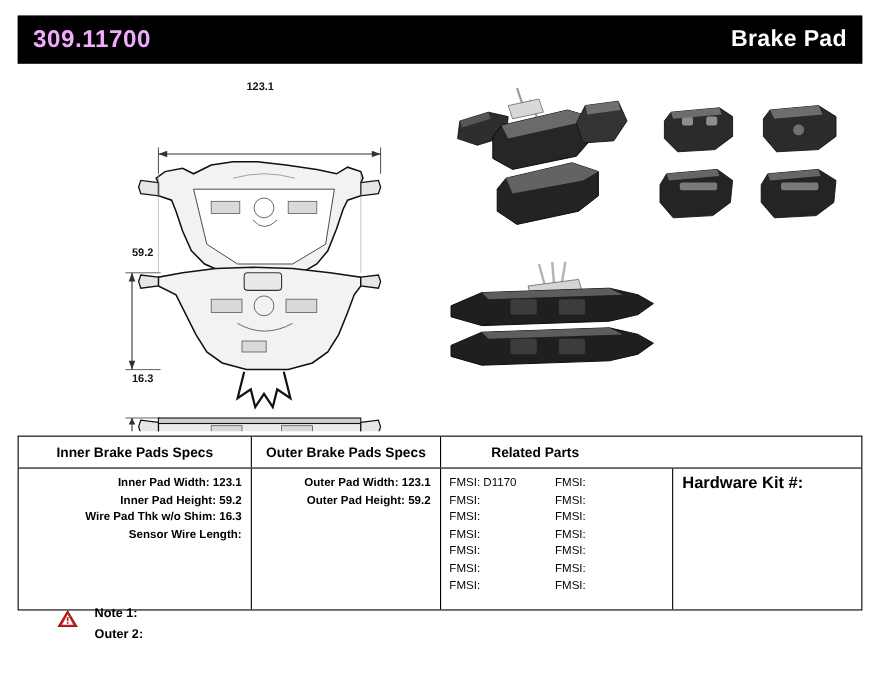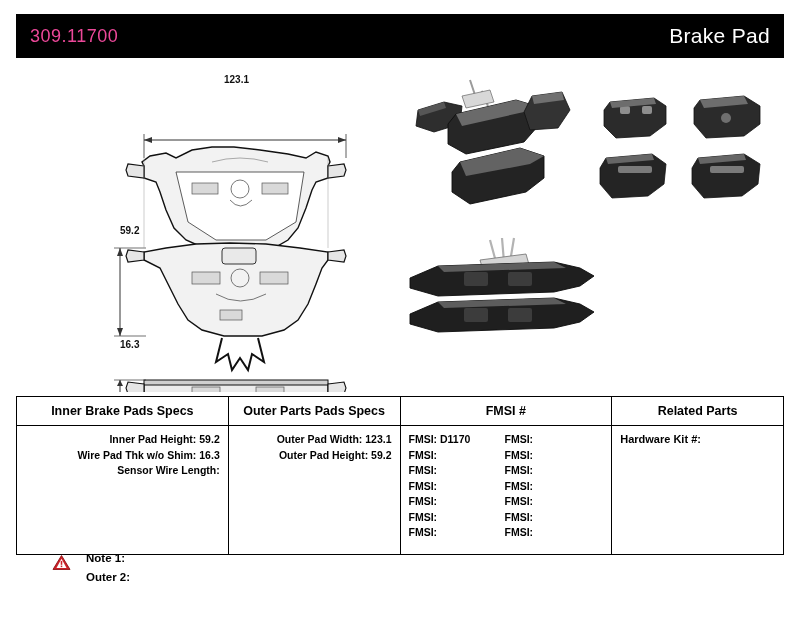--- a/index.html
+++ b/index.html
@@ -24,29 +24,29 @@
     width: 768px;
     height: 44px;
     background: #000000;
     display: flex;
     align-items: center;
     justify-content: space-between;
     padding: 0 14px;
     box-sizing: border-box;
   }
   .header .part-number {
-    color: #ec4899;
-    font-size: 18px;
-    font-weight: normal;
+    color: #f0abfc;
+    font-size: 22px;
+    font-weight: bold;
     letter-spacing: 0.5px;
   }
   .header .product-type {
     color: #ffffff;
     font-size: 21px;
-    font-weight: normal;
+    font-weight: bold;
     letter-spacing: 0.3px;
   }
 
   
   .drawing-area {
     position: absolute;
     left: 16px;
     top: 62px;
     width: 768px;
     height: 330px;
@@ -102,28 +102,28 @@
     font-weight: bold;
     text-align: right;
     line-height: 15.5px;
     white-space: nowrap;
   }
   .kv .val { font-weight: bold; }
 
   .fmsi-row {
     display: flex;
     font-size: 10.5px;
-    font-weight: bold;
+    font-weight: normal;
     line-height: 15.5px;
   }
   .fmsi-left { width: 96px; }
   .fmsi-right { width: 96px; }
 
   .related-row {
-    font-size: 11px;
+    font-size: 15px;
     font-weight: bold;
     line-height: 15.5px;
     text-align: left;
   }
 
   
   .notes {
     position: absolute;
     left: 52px;
     top: 552px;
@@ -294,28 +294,31 @@
       <path d="M34 240 L150 236 L162 242 L40 246 Z" fill="#5d5d5d"></path>
       <rect x="60" y="246" width="24" height="14" rx="2" fill="#3c3c3c"></rect>
       <rect x="104" y="246" width="24" height="14" rx="2" fill="#3c3c3c"></rect>
     </g>
   </svg>
 </div>
 
 <div class="spec-table">
   <div class="spec-head">
     <div class="col c1">Inner Brake Pads Specs</div>
-    <div class="col c2">Outer Parts Pads Specs</div>
-    <div class="col c3">FMSI #</div>
+    <div class="col c2">Outer Brake Pads Specs</div>
     <div class="col c4">Related Parts</div>
   </div>
 
   <div class="spec-body">
 
     <div class="col c1">
+      <div class="kv">
+        <span>Inner Pad Width:</span>
+        <span class="val">123.1</span>
+      </div>
       <div class="kv">
         <span>Inner Pad Height:</span>
         <span class="val">59.2</span>
       </div>
       <div class="kv">
         <span>Wire Pad Thk w/o Shim:</span>
         <span class="val">16.3</span>
       </div>
       <div class="kv">
         <span>Sensor Wire Length:</span>

